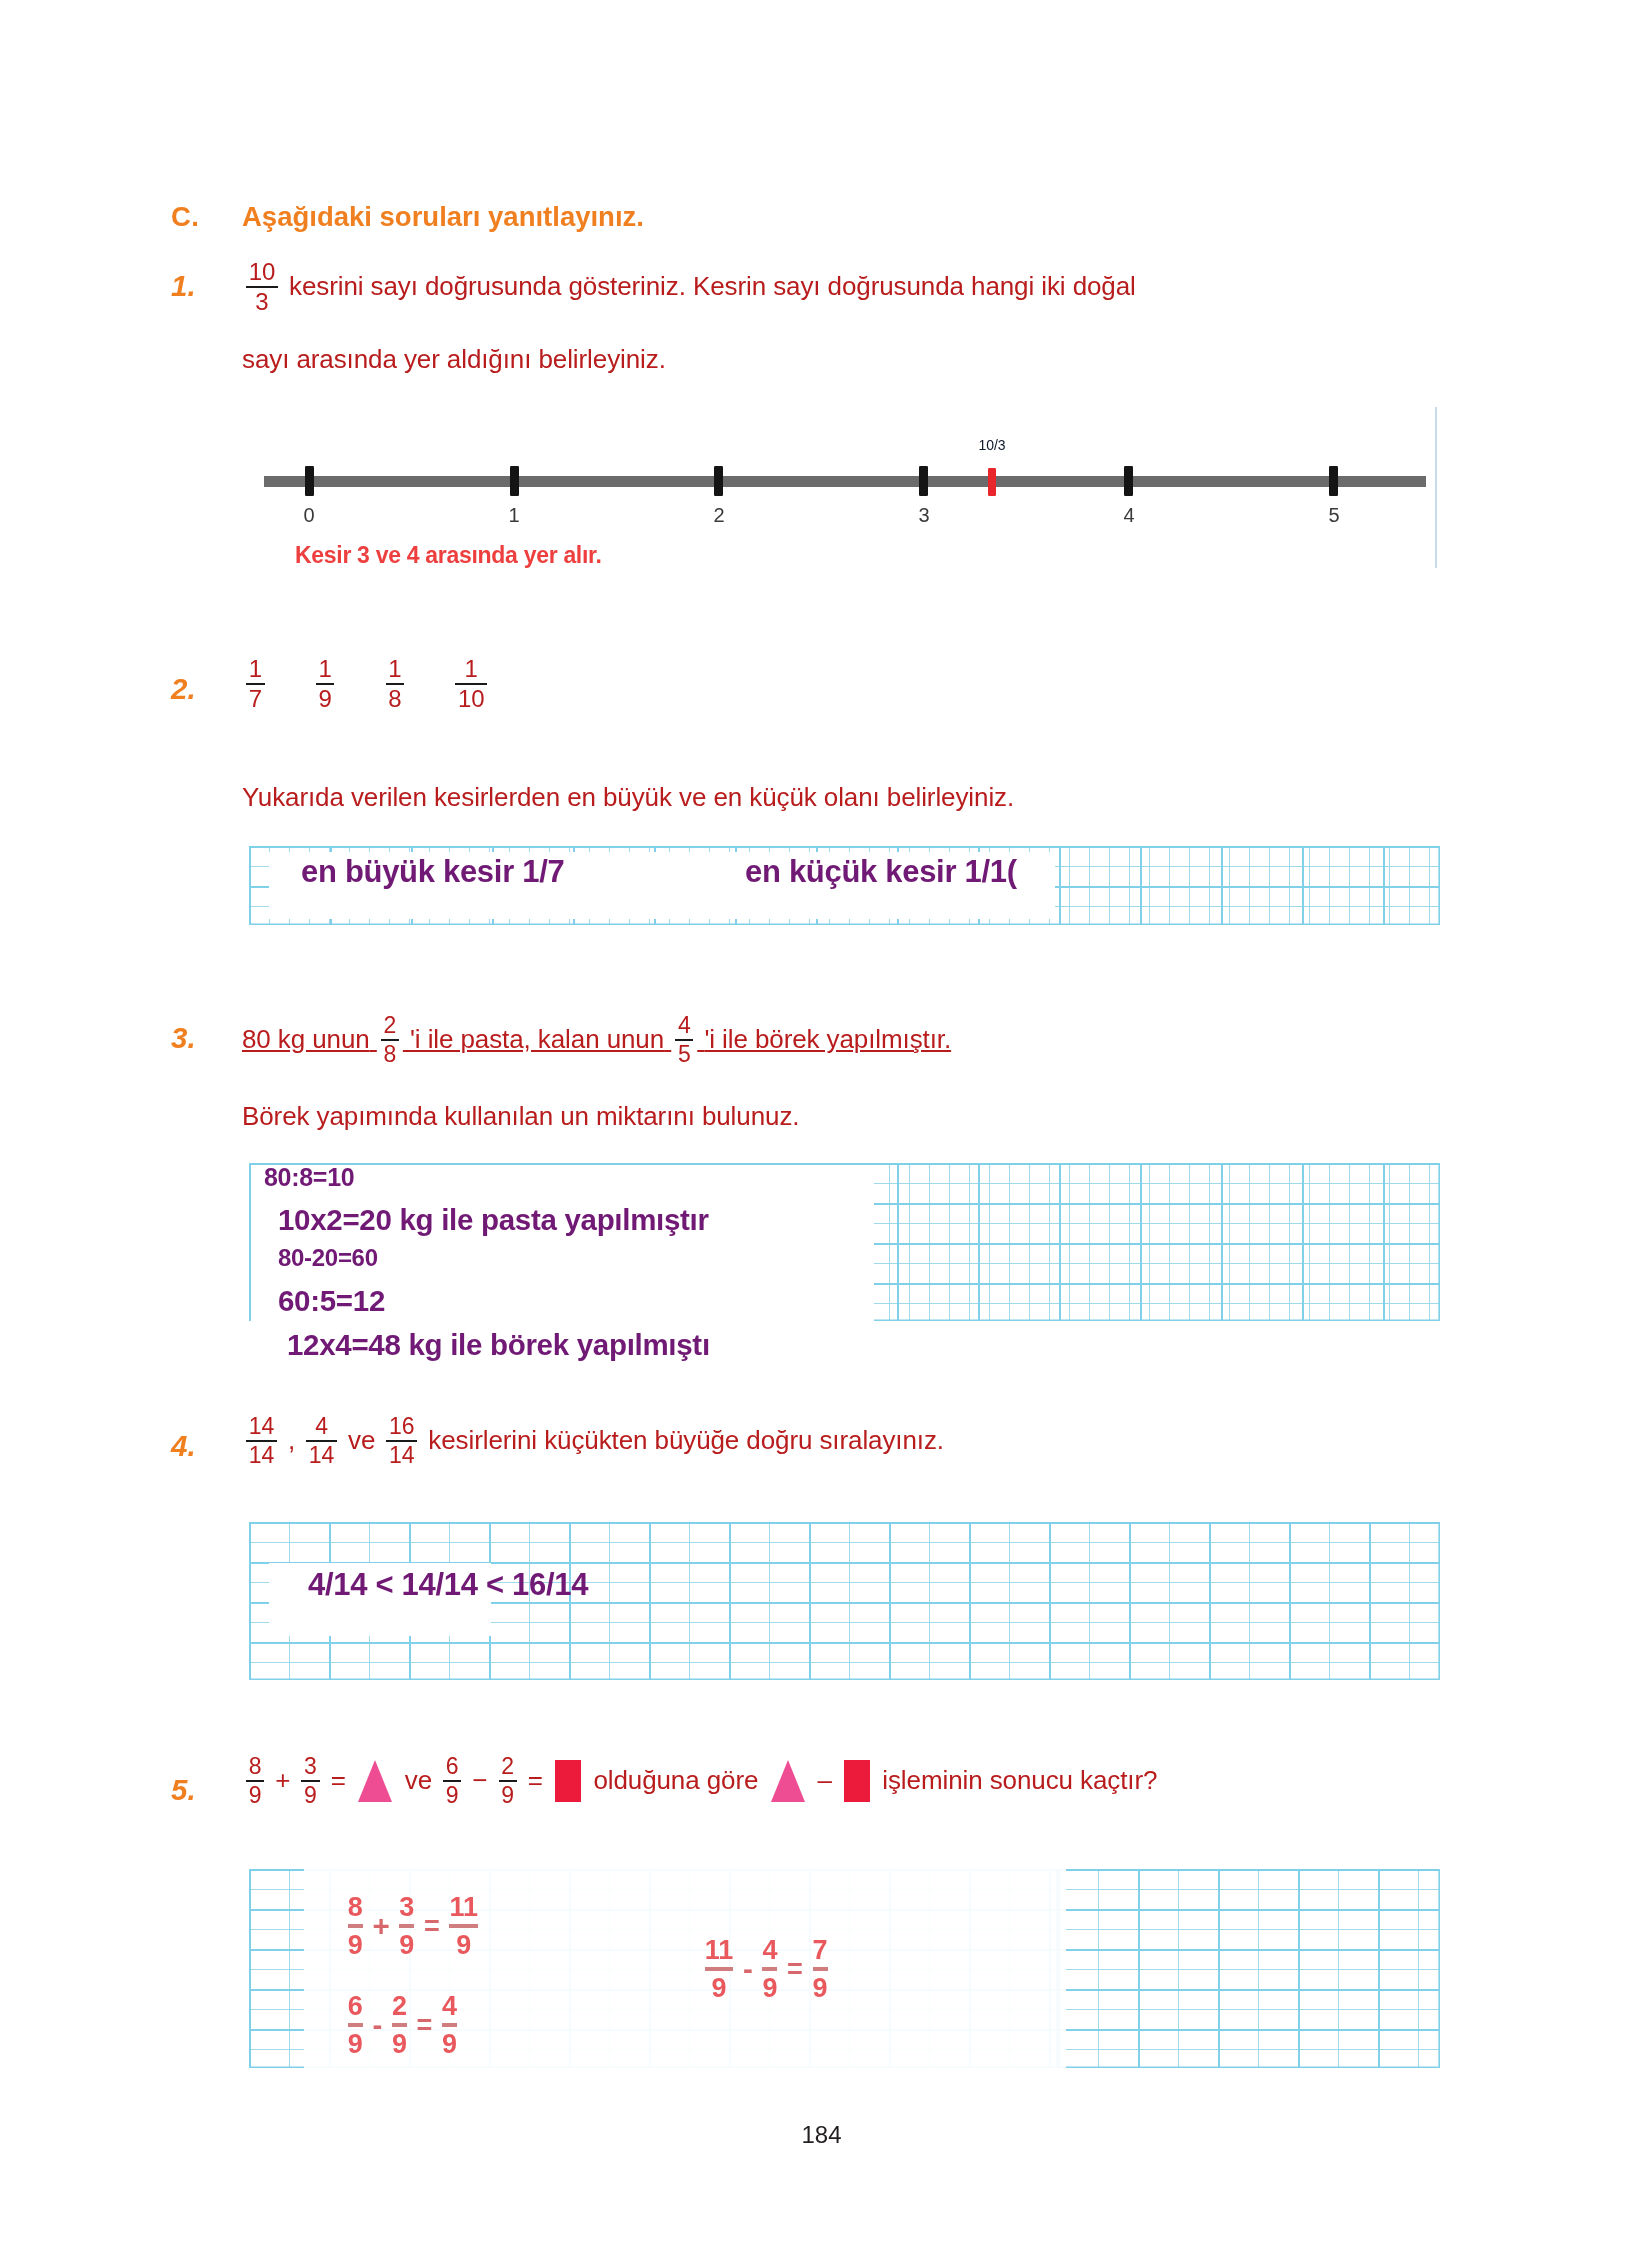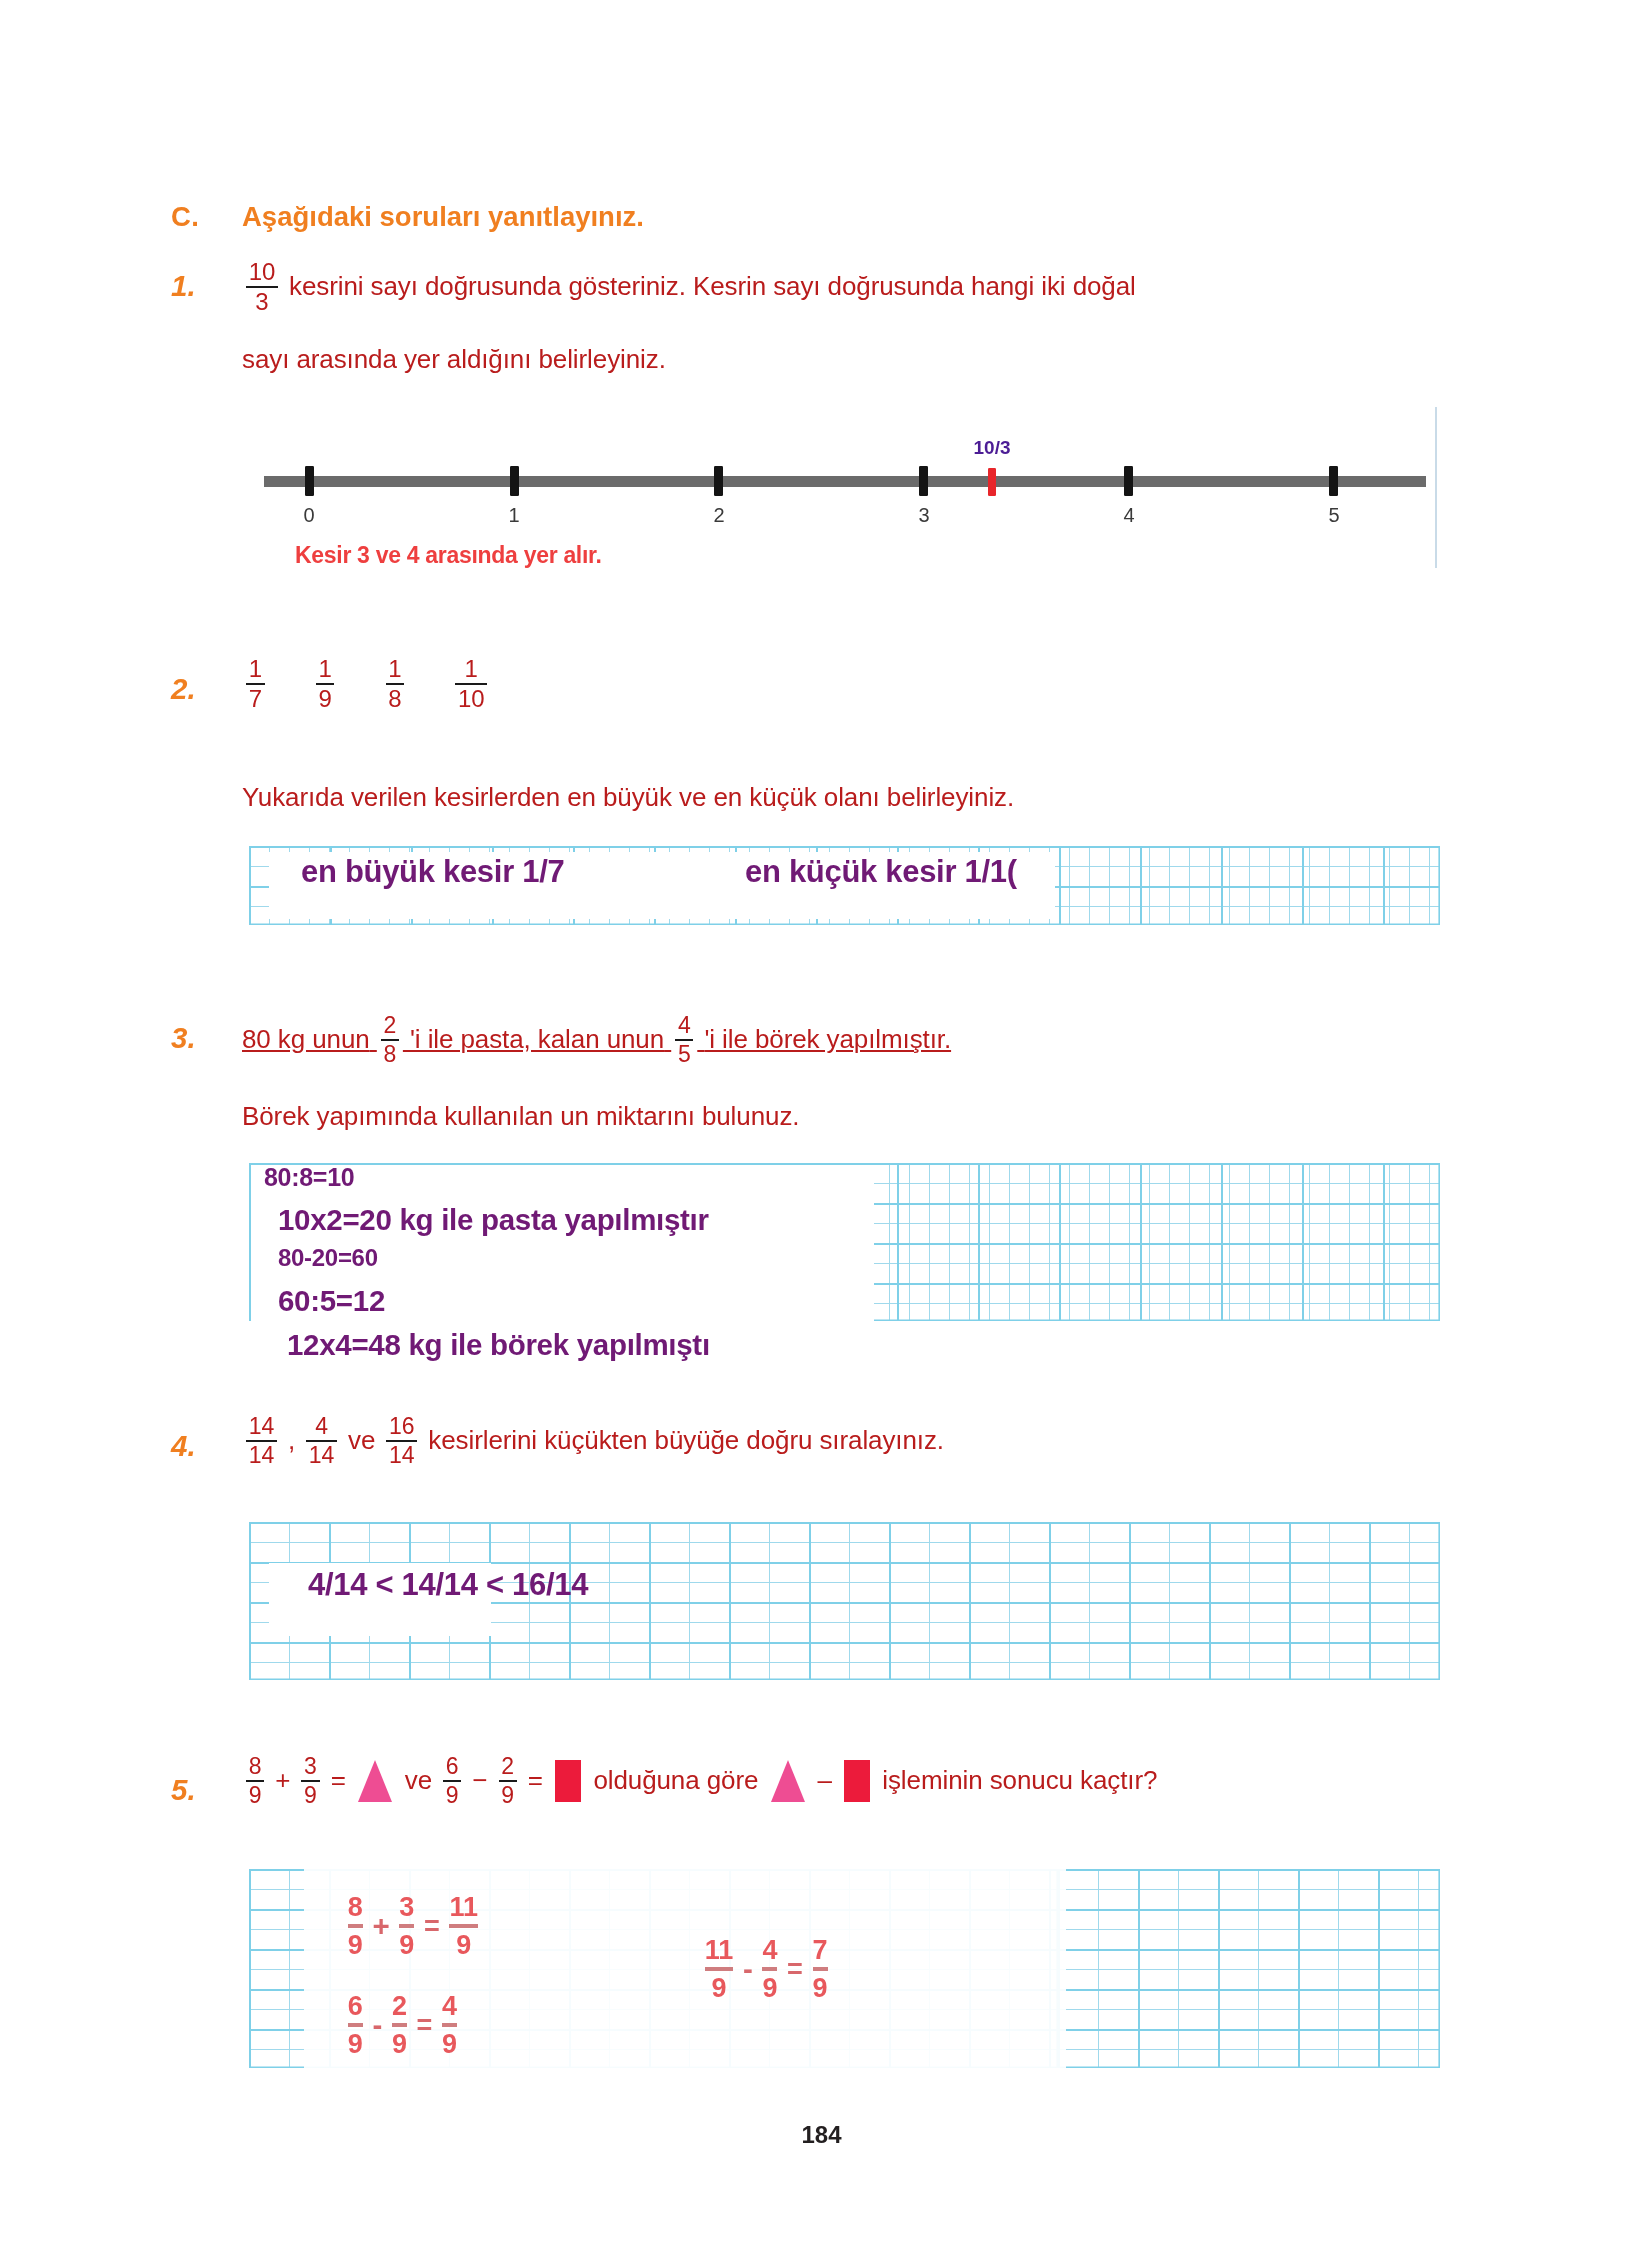--- a/index.html
+++ b/index.html
@@ -43,21 +43,21 @@
   .frac .den{display:block;font-size:24px;padding:2.7px 2.7px 0 2.7px;border-top:2px solid #1a1a1a;}
   .frac.sm .num,.frac.sm .den{font-size:23px;}
 
   
   .nl-wrap{position:absolute;left:255px;top:422px;width:1182px;height:161px;}
   .nl-border-r{position:absolute;right:0;top:-14.8px;width:2px;height:161px;background:#c9dbe8;}
   .nl-bar{position:absolute;left:9.4px;top:54px;width:1162px;height:11.4px;background:#6b6b6b;}
   .nl-tick{position:absolute;top:44px;width:8.7px;height:30px;background:#141414;border-radius:1.3px;}
   .nl-tick.red{background:#e8262b;width:8px;height:28px;top:46px;}
   .nl-lab{position:absolute;top:82px;font-size:20px;color:#3a3a3a;transform:translateX(-50%);}
-  .nl-frac-lab{position:absolute;top:14.8px;font-size:19px;color:#4c1d95;font-weight:bold;transform:translateX(-50%);}
+  .nl-frac-lab{position:absolute;top:14.8px;font-size:14px;color:#0f172a;font-weight:normal;transform:translateX(-50%);}
   .nl-note{position:absolute;left:40px;top:120px;font-size:23px;font-weight:bold;color:#ee3f3f;letter-spacing:-0.3px;}
 
   
   .grid{
     position:absolute;
     background-color:#ffffff;
     background-repeat:repeat;
   }
   
   .grid::before{
@@ -104,21 +104,21 @@
     border-bottom:42px solid #ee4d93;margin:0 5.4px;position:relative;top:-1.3px;
   }
   .sq{
     display:inline-block;vertical-align:middle;
     width:25.5px;height:42px;background:#ec1b3b;margin:0 5.4px;position:relative;top:-1.3px;
   }
 
   
   .pageno{
     position:absolute;left:16px;right:0;top:2121px;text-align:center;
-    font-size:24px;font-weight:bold;color:#231f20;
+    font-size:24px;font-weight:normal;color:#231f20;
   }
 </style>
 </head>
 <body>
 
 <div class="page">
 
   <div class="sec-letter">C.</div>
   <div class="sec-title">Aşağıdaki soruları yanıtlayınız.</div>
 

